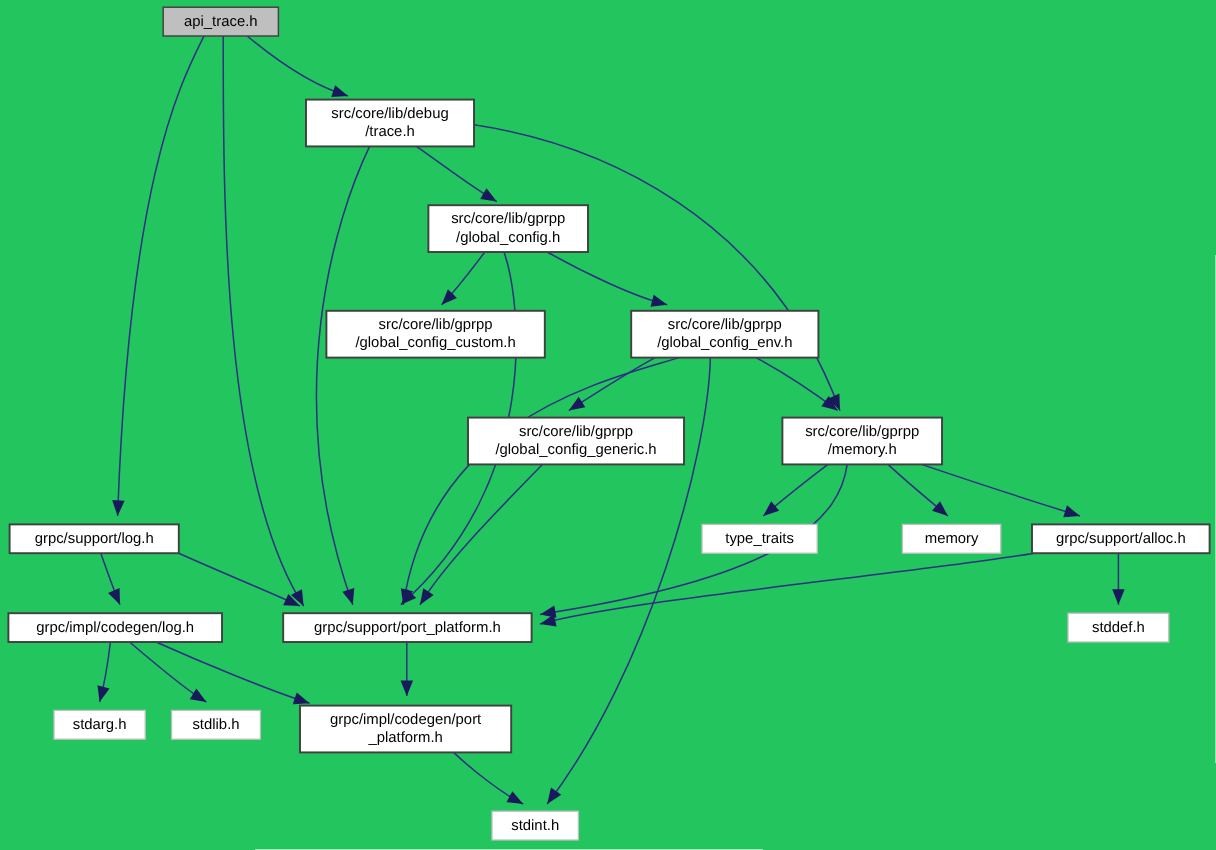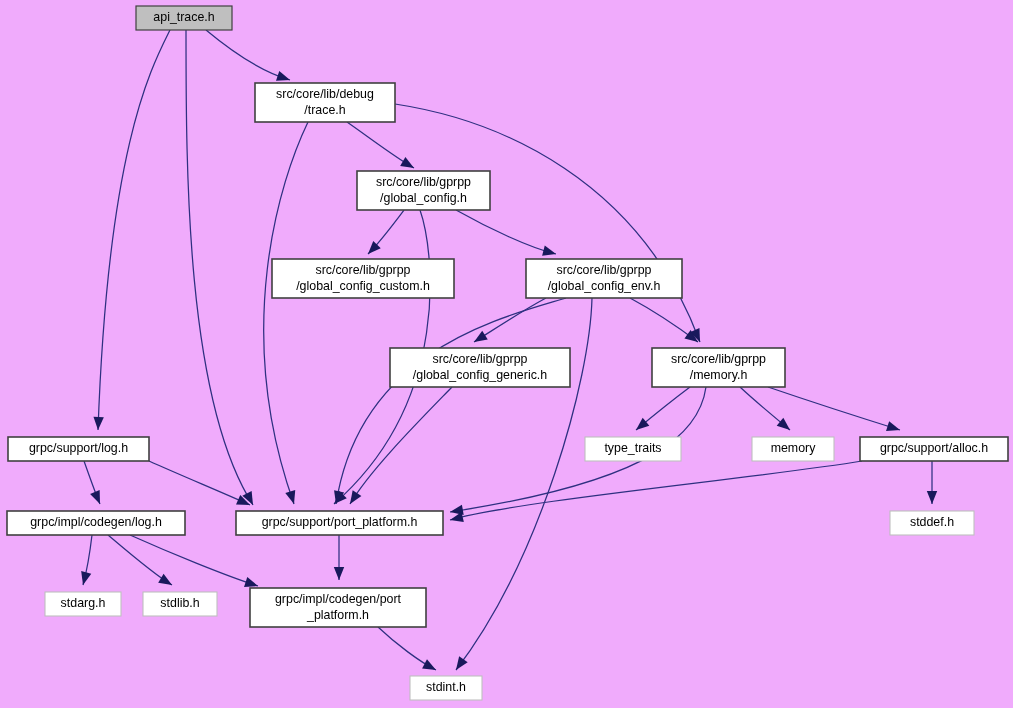--- a/index.html
+++ b/index.html
@@ -4,21 +4,21 @@
 <style>
   html, body {
     margin: 0;
     padding: 0;
     background: #ffffff;
   }
   #graph-root {
     position: relative;
     width: 1013px;
     height: 708px;
-    background: #f0abfc;
+    background: #22c55e;
     font-family: "Liberation Sans", sans-serif;
     overflow: hidden;
   }
   svg#graph-canvas {
     position: absolute;
     left: 0;
     top: 0;
     width: 1013px;
     height: 708px;
     display: block;

